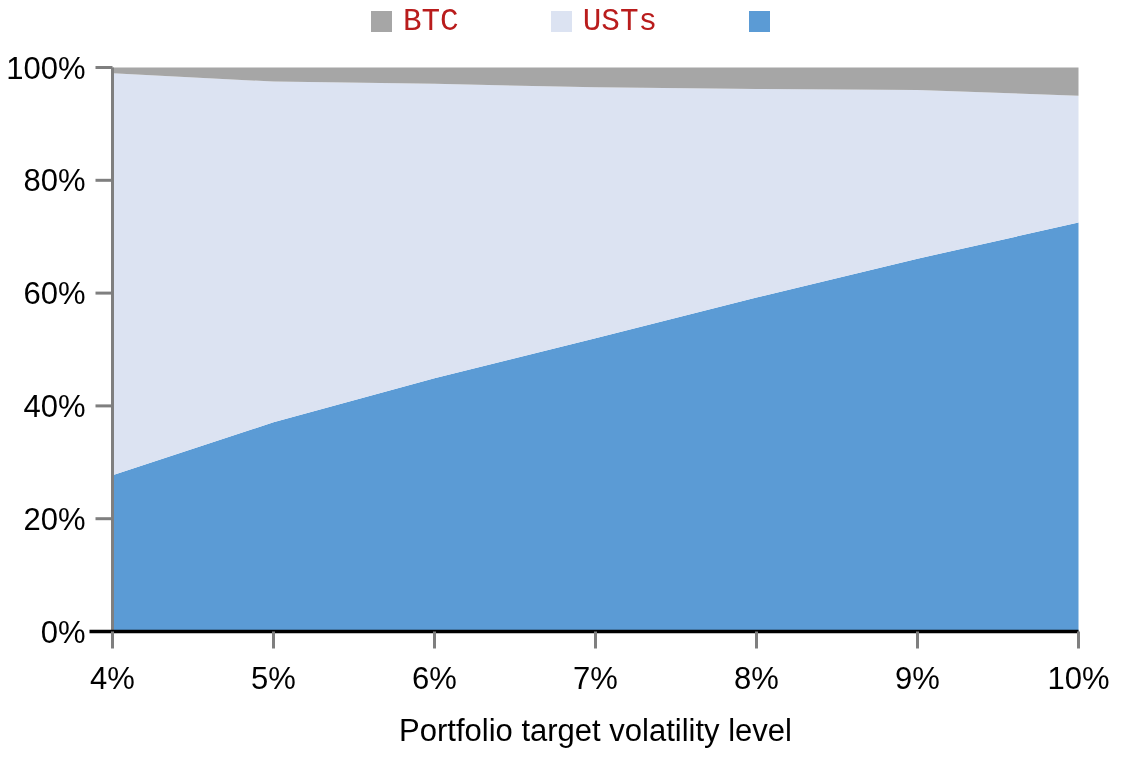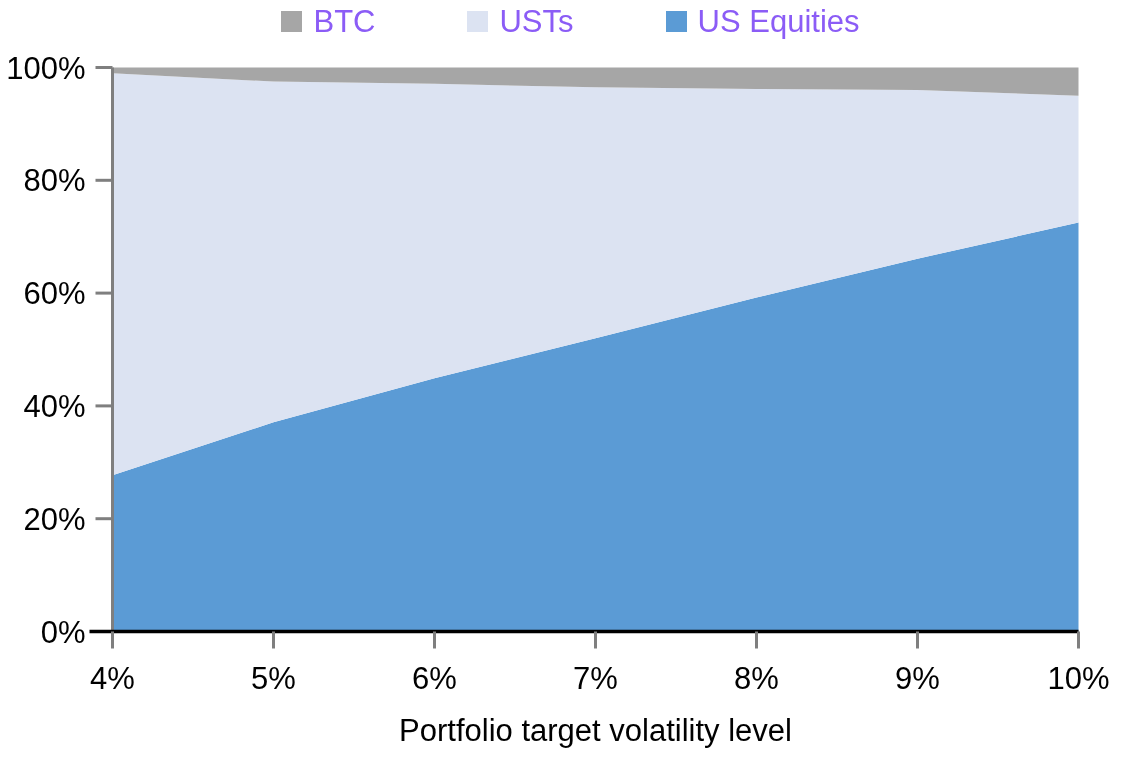--- a/index.html
+++ b/index.html
@@ -38,22 +38,23 @@
   }
   .legend-swatch {
     width: 21px;
     height: 21px;
     display: block;
   }
   .legend-label {
     font-size: 31px;
     line-height: 31px;
     letter-spacing: 0px;
-    color: #8b5cf6;
+    color: #b91c1c;
     white-space: nowrap;
+    font-family: Liberation Mono, monospace;
   }
   
   #plot-svg {
     position: absolute;
     left: 0;
     top: 0;
   }
   .tick-label {
     font-family: "Liberation Sans", sans-serif;
     font-size: 31px;
@@ -74,21 +75,20 @@
     <div class="legend-item">
       <span class="legend-swatch" style="background: rgb(166, 166, 166);"></span>
       <span class="legend-label">BTC</span>
     </div>
     <div class="legend-item">
       <span class="legend-swatch" style="background: rgb(220, 227, 242);"></span>
       <span class="legend-label">USTs</span>
     </div>
     <div class="legend-item">
       <span class="legend-swatch" style="background: rgb(91, 155, 213);"></span>
-      <span class="legend-label">US Equities</span>
     </div>
   </div>
 
   <svg id="plot-svg" width="1141" height="763" viewBox="0 0 1141 763">
     <g id="areas-group">
         <path d="M 112.50 631.50 L 112.50 475.27 L 273.50 422.26 L 434.50 378.26 L 595.50 338.22 L 756.50 297.61 L 917.50 258.70 L 1078.50 222.60 L 1078.50 631.50 L 917.50 631.50 L 756.50 631.50 L 595.50 631.50 L 434.50 631.50 L 273.50 631.50 L 112.50 631.50 Z" fill="#5B9BD5" stroke="none"></path>
         <path d="M 112.50 475.27 L 112.50 73.14 L 273.50 81.60 L 434.50 83.86 L 595.50 87.24 L 756.50 88.93 L 917.50 90.06 L 1078.50 95.70 L 1078.50 222.60 L 917.50 258.70 L 756.50 297.61 L 595.50 338.22 L 434.50 378.26 L 273.50 422.26 L 112.50 475.27 Z" fill="#DCE3F2" stroke="none"></path>
         <path d="M 112.50 73.14 L 112.50 67.50 L 273.50 67.50 L 434.50 67.50 L 595.50 67.50 L 756.50 67.50 L 917.50 67.50 L 1078.50 67.50 L 1078.50 95.70 L 917.50 90.06 L 756.50 88.93 L 595.50 87.24 L 434.50 83.86 L 273.50 81.60 L 112.50 73.14 Z" fill="#A6A6A6" stroke="none"></path>
       </g>
     <g id="axis-group">

